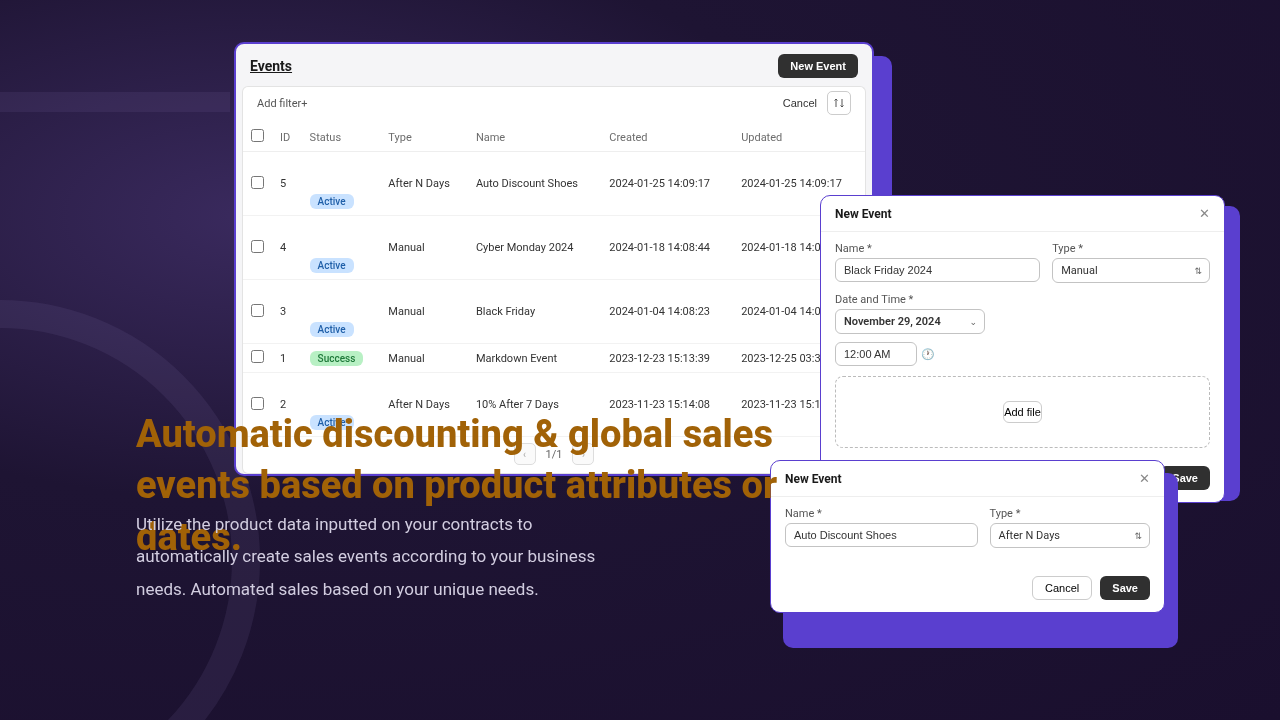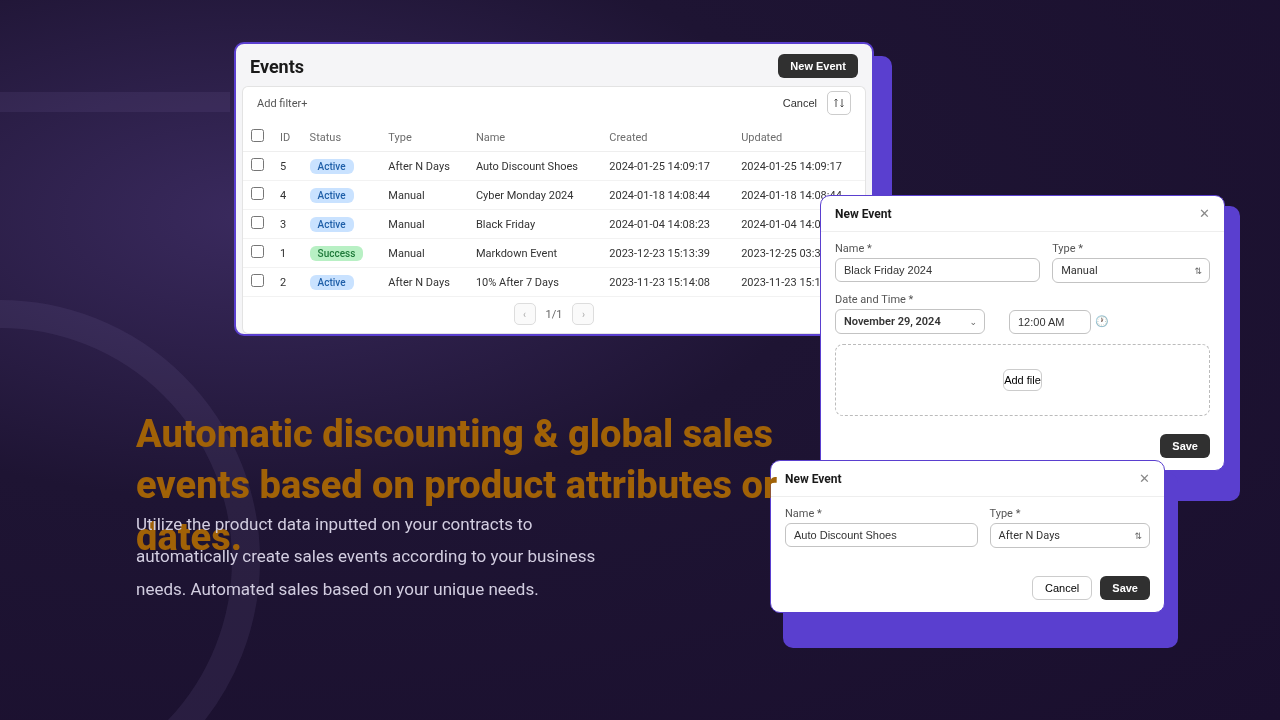--- a/index.html
+++ b/index.html
@@ -9,36 +9,36 @@
   font-family: -apple-system, BlinkMacSystemFont, "Segoe UI", Roboto, sans-serif;
   position: relative; overflow: hidden;
 }
 .bg-bar { position: absolute; left: 0; top: 92px; width: 230px; height: 20px; background: rgba(120,100,160,0.15); }
 .bg-circle { position: absolute; left: -260px; top: 300px; width: 520px; height: 520px; border: 28px solid rgba(140,120,180,0.12); border-radius: 50%; }
 
 
 .events-card-shadow { position: absolute; left: 252px; top: 56px; width: 640px; height: 250px; background: #5a3fcf; border-radius: 10px; }
 .events-card { position: absolute; left: 234px; top: 42px; width: 640px; background: #f5f5f7; border: 2px solid #5a3fcf; border-radius: 10px; }
 .events-header { display: flex; justify-content: space-between; align-items: center; padding: 10px 14px 8px; }
-.events-title { font-size: 18px; font-weight: 700; color: #1a1a1a; }
+.events-title { font-size: 14px; font-weight: 700; color: #1a1a1a; text-decoration: underline; }
 .btn-primary { background: #303030; color: #fff; border: none; border-radius: 6px; padding: 6px 12px; font-size: 11px; font-weight: 600; cursor: pointer; }
 .events-toolbar { display: flex; justify-content: space-between; align-items: center; padding: 4px 14px 8px; background: #fff; margin: 0 6px; border-radius: 6px 6px 0 0; border: 1px solid #e3e3e3; border-bottom: none; }
 .add-filter { font-size: 11px; color: #555; cursor: pointer; display: flex; align-items: center; }
 .toolbar-right { display: flex; align-items: center; gap: 10px; }
 .btn-cancel-sm { font-size: 11px; color: #333; background: none; border: none; cursor: pointer; }
 .sort-btn { width: 24px; height: 24px; border: 1px solid #ccc; border-radius: 5px; display: flex; align-items: center; justify-content: center; cursor: pointer; background: #fff; }
 
 .table-wrap { margin: 0 6px; background: #fff; border: 1px solid #e3e3e3; border-top: none; border-radius: 0 0 6px 6px; padding-bottom: 0; }
 table { width: 100%; border-collapse: collapse; font-size: 11px; }
 thead th { text-align: left; font-weight: 400; color: #6d6d6d; padding: 6px 8px; border-bottom: 1px solid #eee; }
 tbody td { padding: 6px 8px; border-bottom: 1px solid #f2f2f2; color: #333; }
 .chk { width: 24px; }
 input[type="checkbox"] { width: 13px; height: 13px; }
 .badge { display: inline-block; padding: 2px 8px; border-radius: 6px; font-size: 10px; font-weight: 500; }
-.badge-active { background: #c9e2ff; color: #1f5fa8; }
+.badge-active { background: #c9e2ff; color: #1f5fa8; margin-top: 36px; }
 .badge-success { background: #b8f0c4; color: #1f7a3a; }
 .pager { display: flex; justify-content: center; align-items: center; gap: 10px; padding: 6px 0 2px; margin: 0 6px 6px; }
 .pager-btn { width: 22px; height: 22px; border: 1px solid #ddd; border-radius: 5px; background: #fafafa; display: flex; align-items: center; justify-content: center; color: #aaa; font-size: 10px; }
 .pager-txt { font-size: 11px; color: #666; }
 
 
 .headline { position: absolute; left: 136px; top: 409px; width: 660px; color: #a16207; font-size: 38px; font-weight: 800; line-height: 1.35; }
 .subtext { position: absolute; left: 136px; top: 508px; width: 460px; color: #d2cde0; font-size: 17px; line-height: 1.9; }
 
 
@@ -48,21 +48,21 @@
 .modal-title { font-size: 12px; font-weight: 700; color: #1a1a1a; }
 .close-x { font-size: 13px; color: #888; cursor: pointer; }
 .modal-body { padding: 10px 14px; }
 .form-row { display: flex; gap: 12px; margin-bottom: 10px; }
 .form-col { flex: 1; }
 .form-label { font-size: 11px; color: #555; margin-bottom: 3px; display: block; }
 .input, .select { width: 100%; border: 1px solid #c3c3c3; border-radius: 6px; padding: 5px 8px; font-size: 11px; color: #333; background: #fff; }
 .select { appearance: none; position: relative; }
 .select-wrap { position: relative; }
 .select-arrow { position: absolute; right: 8px; top: 50%; transform: translateY(-50%); font-size: 9px; color: #666; pointer-events: none; }
-.date-row { display: flex; gap: 24px; }
+.date-row { display: flex; gap: 8px; flex-direction: column; }
 .date-sel { width: 150px; }
 .time-in { width: 100px; display: flex; align-items: center; gap: 4px; }
 .time-in .input { flex: 1; }
 .clock-icon { font-size: 11px; color: #555; }
 .helper-txt { font-size: 10.5px; color: #555; line-height: 1.4; }
 .helper-txt a { color: #2563eb; text-decoration: underline; }
 .dropzone { margin-top: 8px; border: 1px dashed #bbb; border-radius: 8px; height: 72px; display: flex; align-items: center; justify-content: center; }
 .add-file-btn { border: 1px solid #ccc; background: #fff; border-radius: 6px; padding: 4px 0; font-size: 11px; cursor: pointer; }
 .modal-foot { display: flex; justify-content: flex-end; gap: 8px; padding: 8px 14px 12px; }
 .btn-cancel { background: #fff; border: 1px solid #ccc; border-radius: 6px; padding: 5px 12px; font-size: 11px; cursor: pointer; }

